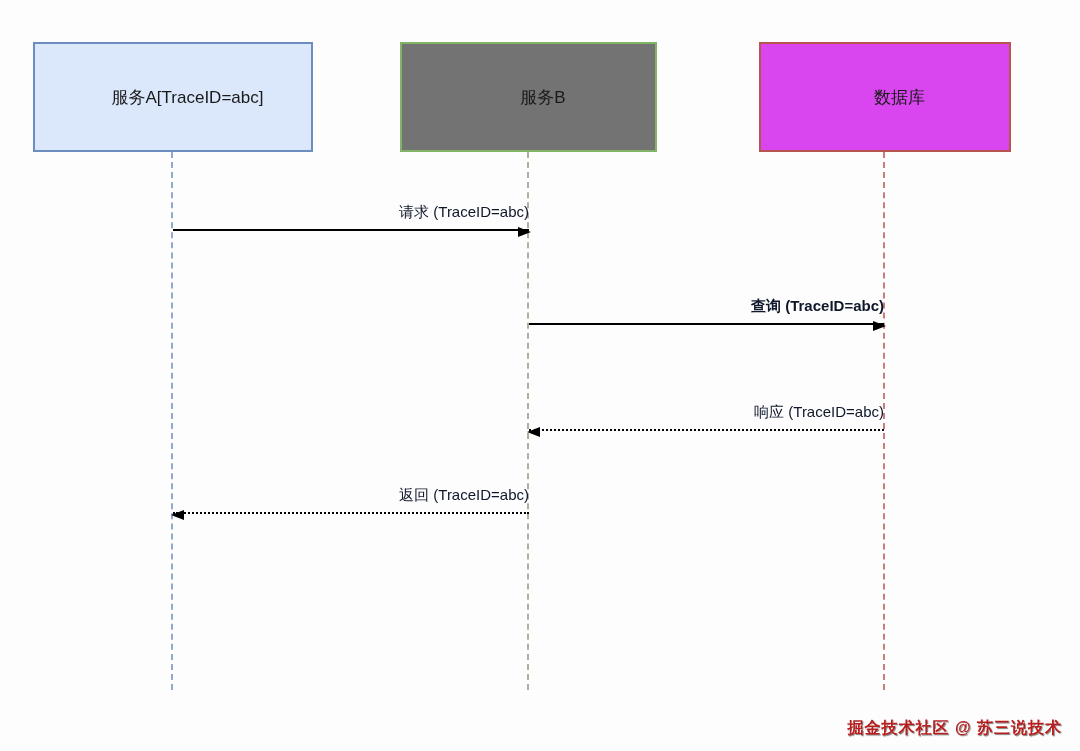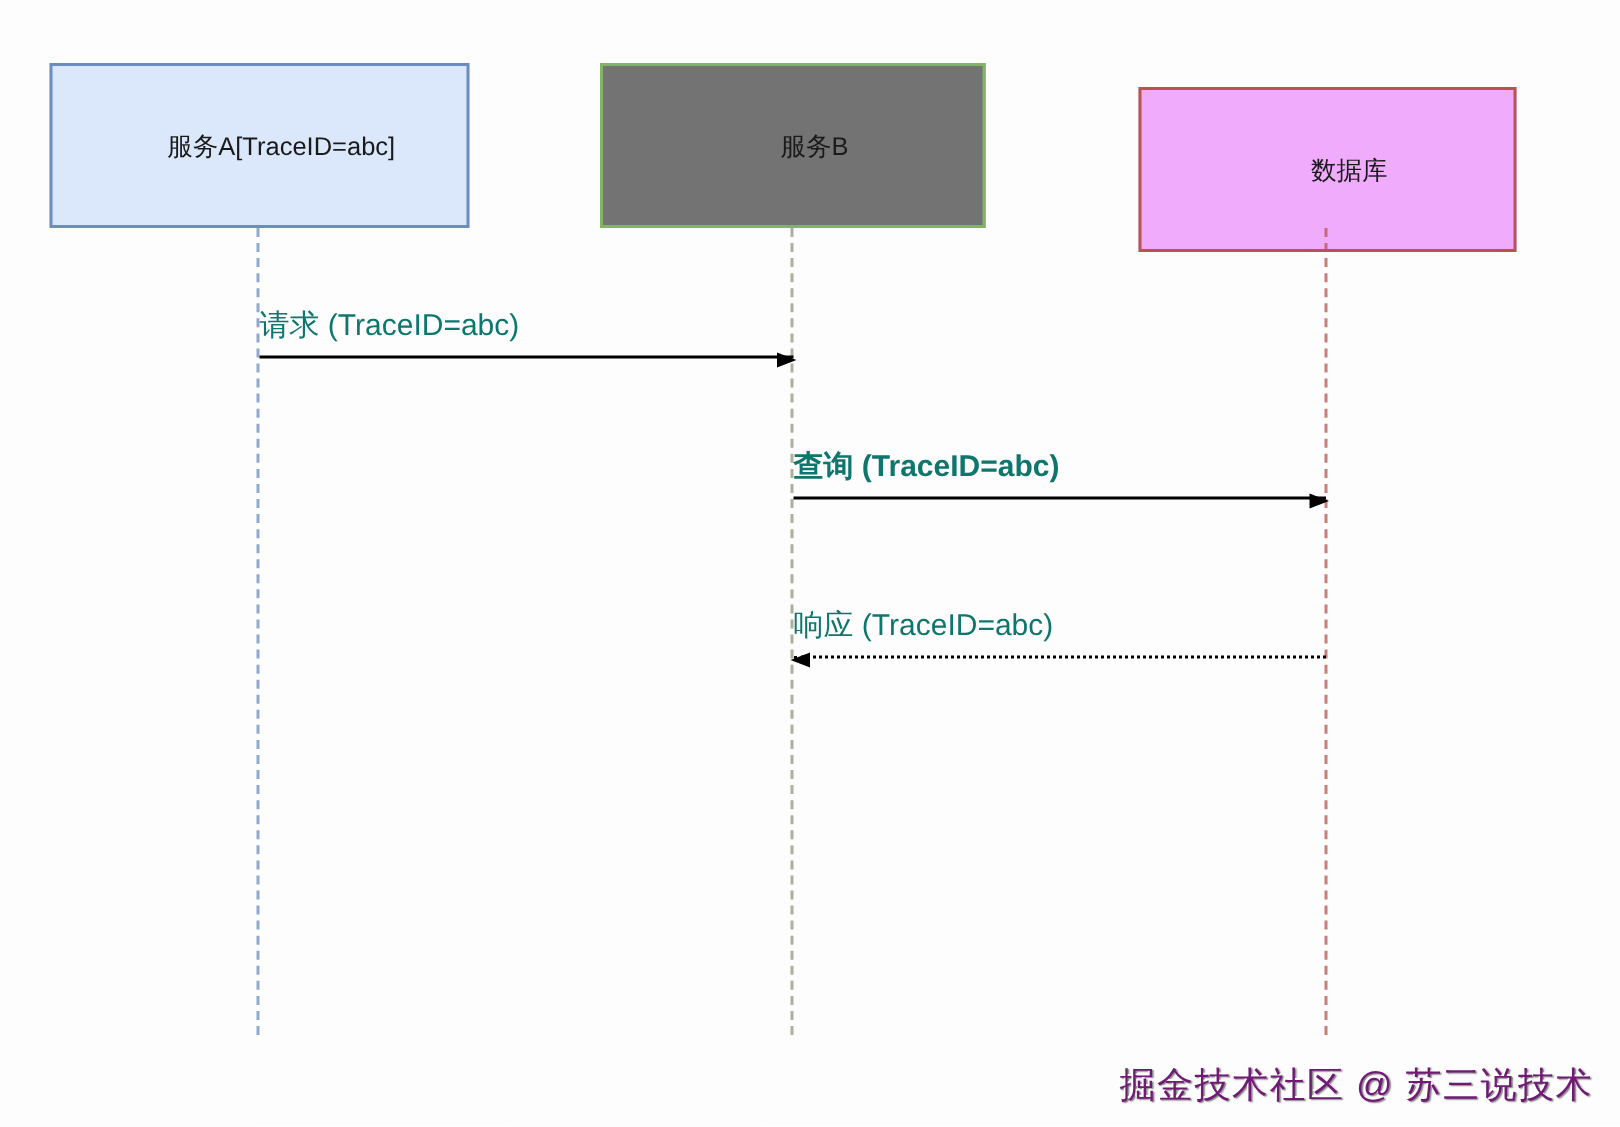--- a/index.html
+++ b/index.html
@@ -39,23 +39,22 @@
   .participant-b {
     left: 400px;
     width: 257px;
     background: #737373;
     border-color: #82b366;
     justify-content: center;
   }
   .participant-db {
     left: 759px;
     width: 252px;
-    background: #f0abfc;
+    background: #d946ef;
     border-color: #b85450;
-    margin-top: 16px;
   }
 
   
   .lifeline {
     position: absolute;
     top: 152px;
     height: 538px;
     width: 0;
     border-left: 2px dashed;
     opacity: 0.75;
@@ -67,23 +66,23 @@
   
   .message {
     position: absolute;
   }
   .msg-1 { left: 173px; top: 203px; width: 356px; }
   .msg-2 { left: 529px; top: 297px; width: 355px; font-weight: bold; }
   .msg-3 { left: 529px; top: 403px; width: 355px; }
   .msg-4 { left: 173px; top: 486px; width: 356px; }
 
   .msg-label {
-    text-align: left;
-    font-size: 20px;
-    color: #0f766e;
+    text-align: right;
+    font-size: 15px;
+    color: #0f172a;
     margin-bottom: 7px;
     white-space: nowrap;
   }
   .msg-line {
     position: relative;
     height: 0;
     border-top: 2px solid #000000;
   }
   .msg-line.dotted {
     border-top-style: dotted;
@@ -103,24 +102,24 @@
   .arrowhead.left {
     left: -2px;
     border-right: 13px solid #000000;
   }
 
   
   .watermark {
     position: absolute;
     right: 18px;
     bottom: 12px;
-    font-size: 24px;
-    font-weight: normal;
+    font-size: 16px;
+    font-weight: bold;
     letter-spacing: 1px;
-    color: #701a75;
+    color: #b91c1c;
     text-shadow: -1px -1px 0 #ffffff, 1px 1px 1px #7d7d7d;
     white-space: nowrap;
   }
 </style>
 </head>
 <body>
 
 <div class="canvas">
 
   <div class="participant participant-a">
@@ -151,16 +150,22 @@
     </div>
   </div>
 
   <div class="message msg-3">
     <div class="msg-label">响应 (TraceID=abc)</div>
     <div class="msg-line dotted">
       <span class="arrowhead left"></span>
     </div>
   </div>
 
+  <div class="message msg-4">
+    <div class="msg-label">返回 (TraceID=abc)</div>
+    <div class="msg-line dotted">
+      <span class="arrowhead left"></span>
+    </div>
+  </div>
 
   <div class="watermark">掘金技术社区 @ 苏三说技术</div>
 
 </div>
 
 </body></html>

